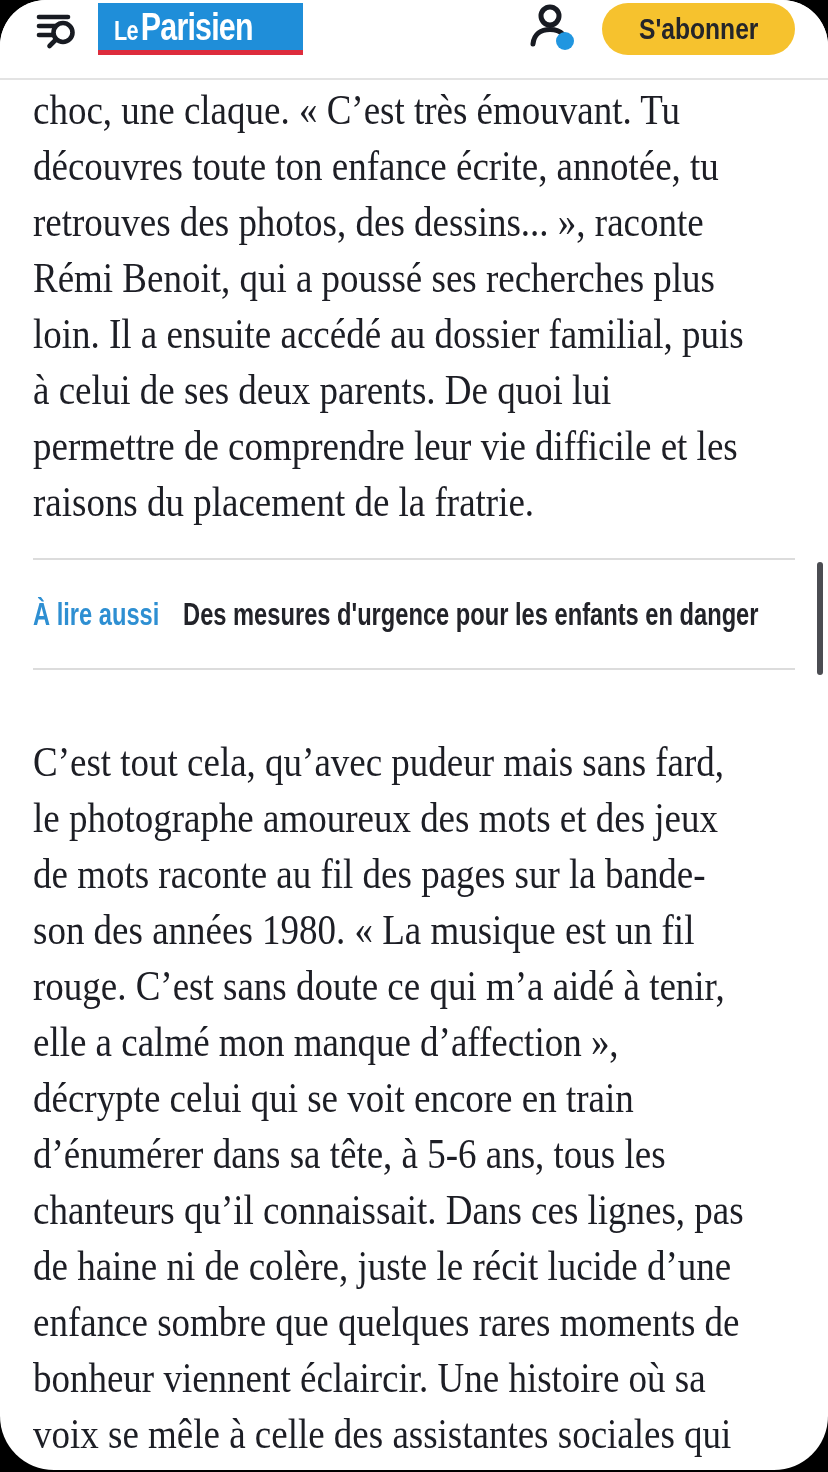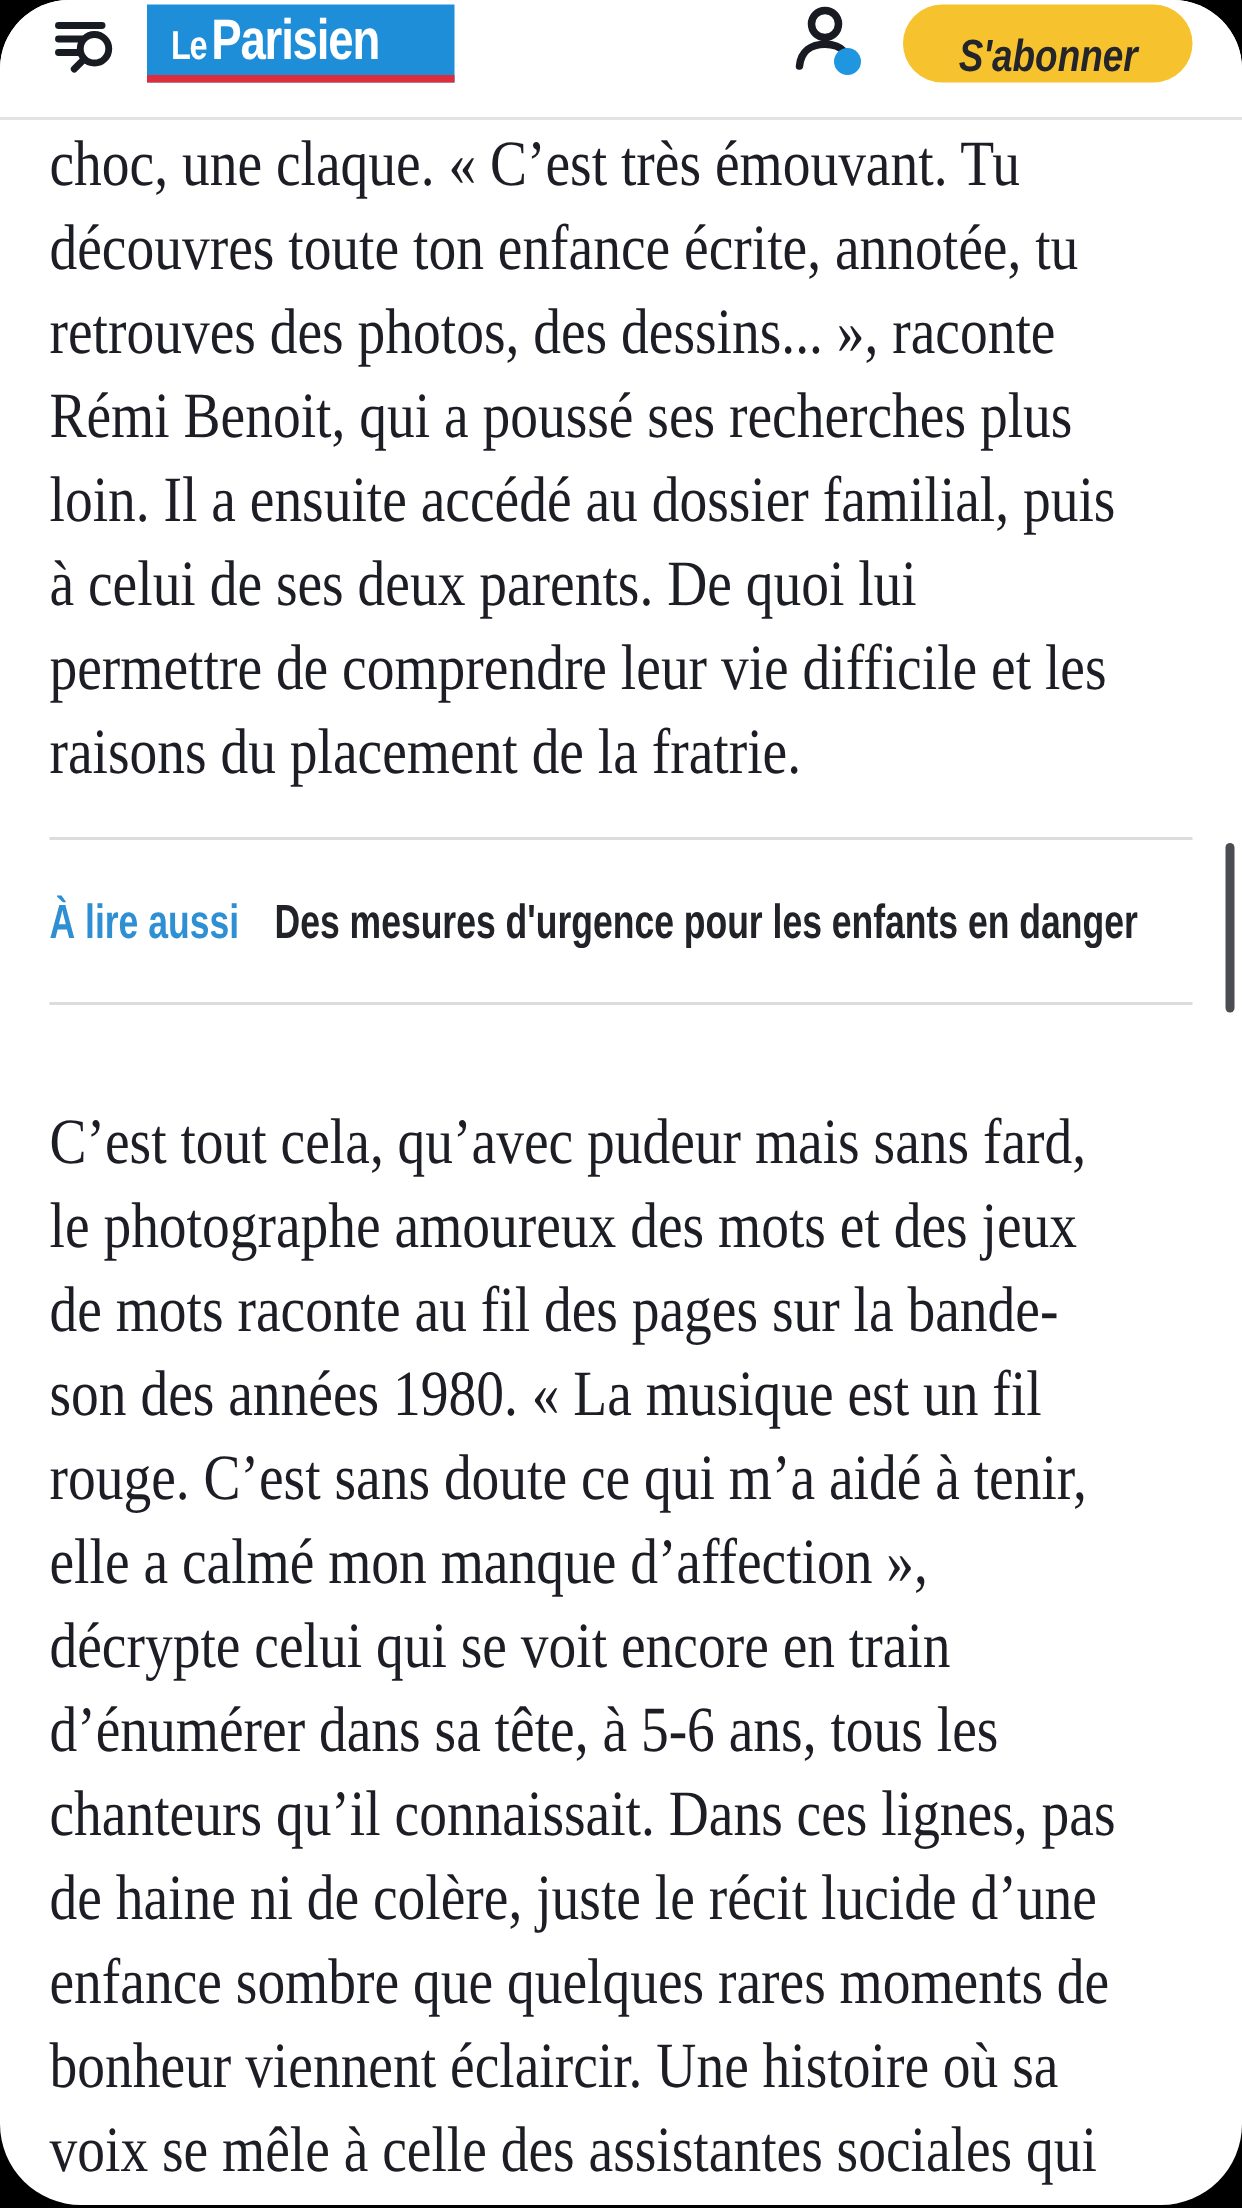--- a/index.html
+++ b/index.html
@@ -16,21 +16,21 @@
           padding:0 33px 20px 30px;border-bottom:2px solid #E3E3E3;background:#fff;}
   .iconbtn{background:none;border:none;cursor:pointer;display:flex;align-items:center;padding:0;}
   .logo{margin-left:20px;height:52px;background:var(--brand-blue);position:relative;
         display:flex;align-items:center;padding:6px 16px 10px;cursor:pointer;border:none;}
   .logo-inner{display:flex;align-items:baseline;transform:scaleX(0.8);transform-origin:0 50%;white-space:nowrap;}
   .logo-le{color:#fff;font-weight:bold;font-size:27px;letter-spacing:-1px;}
   .logo-parisien{color:#fff;font-weight:bold;font-size:38px;letter-spacing:-1px;margin-left:4px;}
   .logo-underline{position:absolute;left:0;right:0;bottom:0;height:5px;background:var(--brand-red);}
   .spacer{flex:1;}
   .subscribe{margin-left:24px;height:52px;border:none;border-radius:26px;background:var(--accent-yellow);
-             padding:0 24px;display:flex;align-items:flex-end;cursor:pointer;font-style:italic;}
+             padding:0 24px;display:flex;align-items:center;cursor:pointer;}
   .subscribe span{display:inline-block;transform:scaleX(0.82);font-weight:bold;font-size:30px;color:#24252A;white-space:nowrap;}
   
   .content{padding:2px 33px 0;position:relative;}
   .serif-line{font-family:"Liberation Serif",serif;font-size:43px;line-height:56px;color:var(--ink);
               white-space:nowrap;transform:scaleX(0.86);transform-origin:0 50%;}
   .related{margin-top:28px;border-top:2px solid #DCDCDC;border-bottom:2px solid #DCDCDC;
            height:112px;display:flex;align-items:center;cursor:pointer;}
   .related-inner{display:flex;align-items:baseline;white-space:nowrap;
                  transform:scaleX(0.74);transform-origin:0 50%;}
   .kicker{color:var(--link-blue);font-weight:bold;font-size:32px;}

